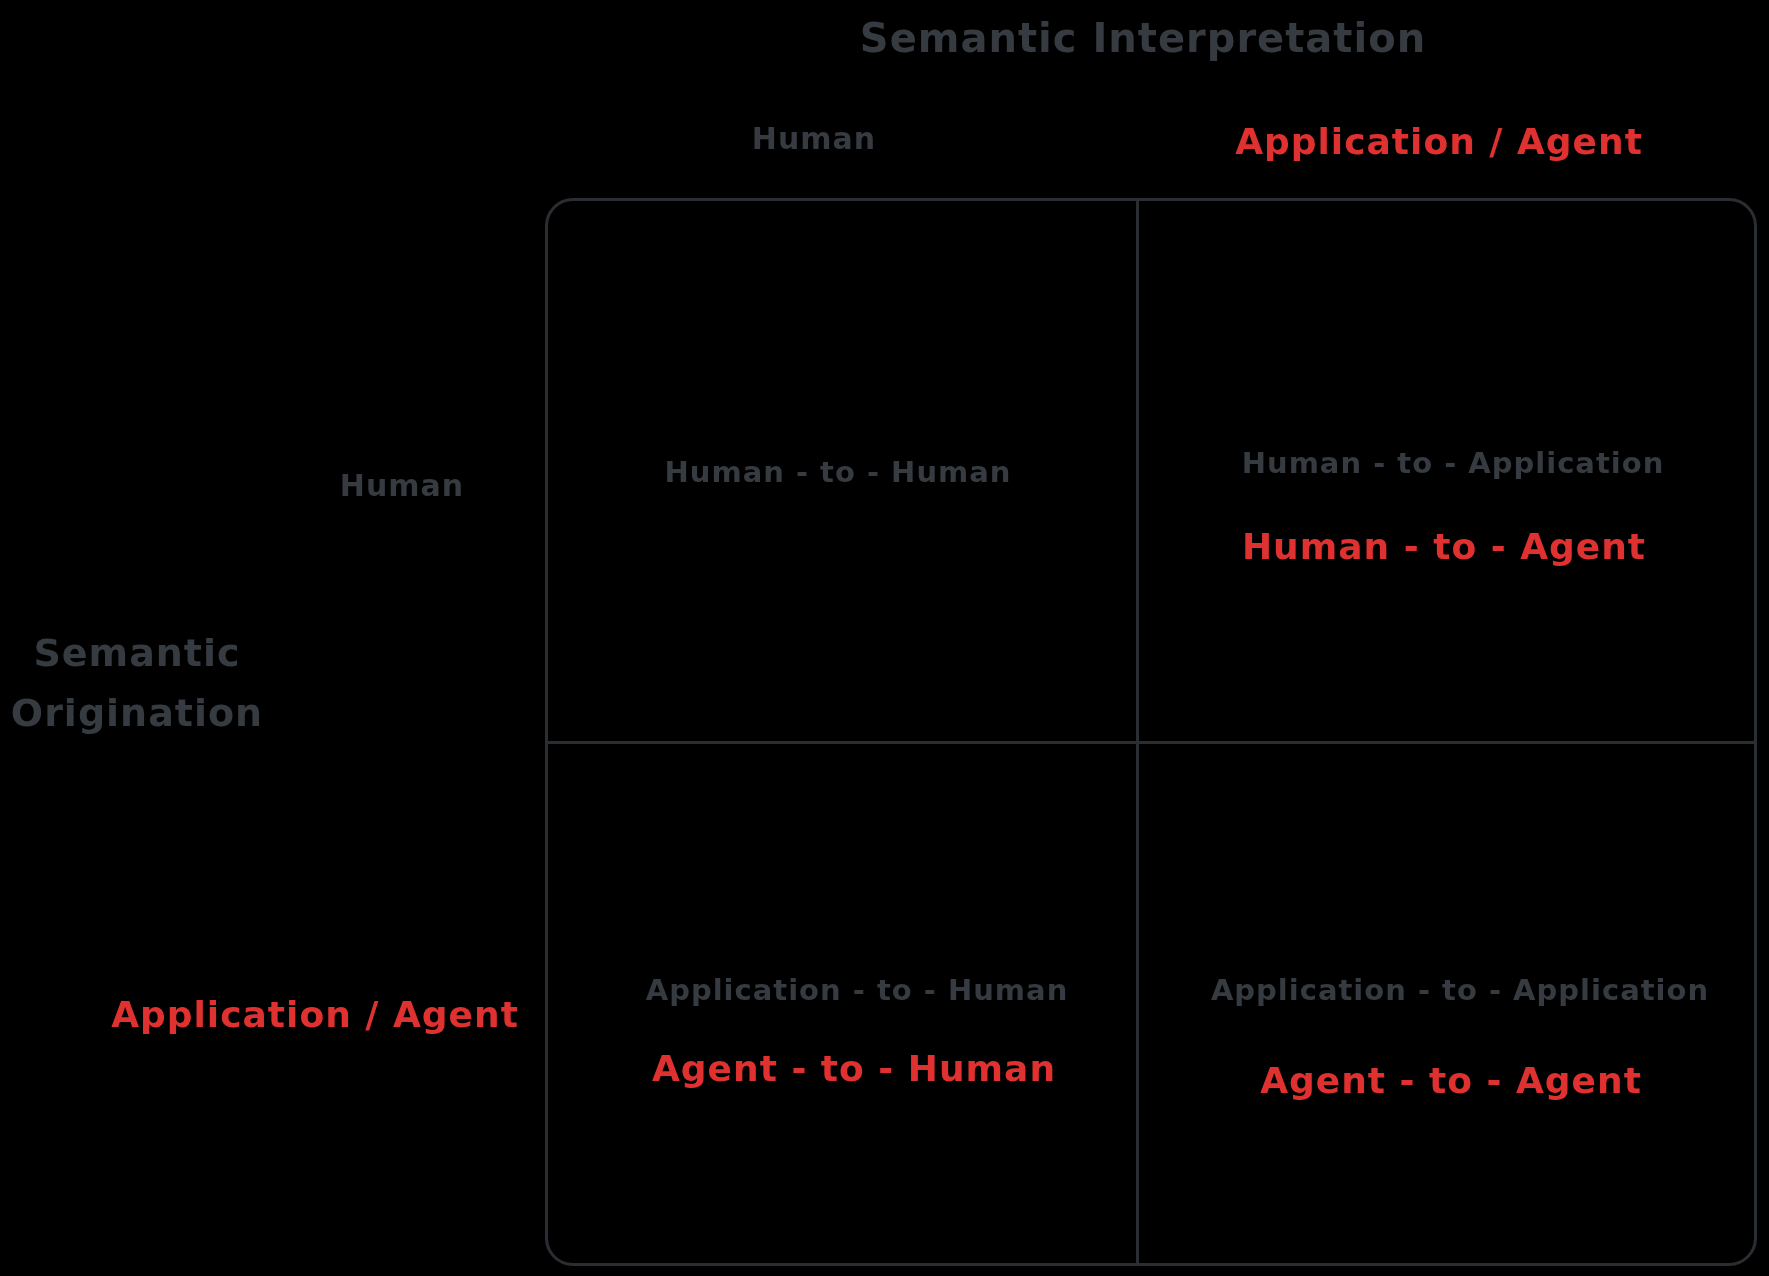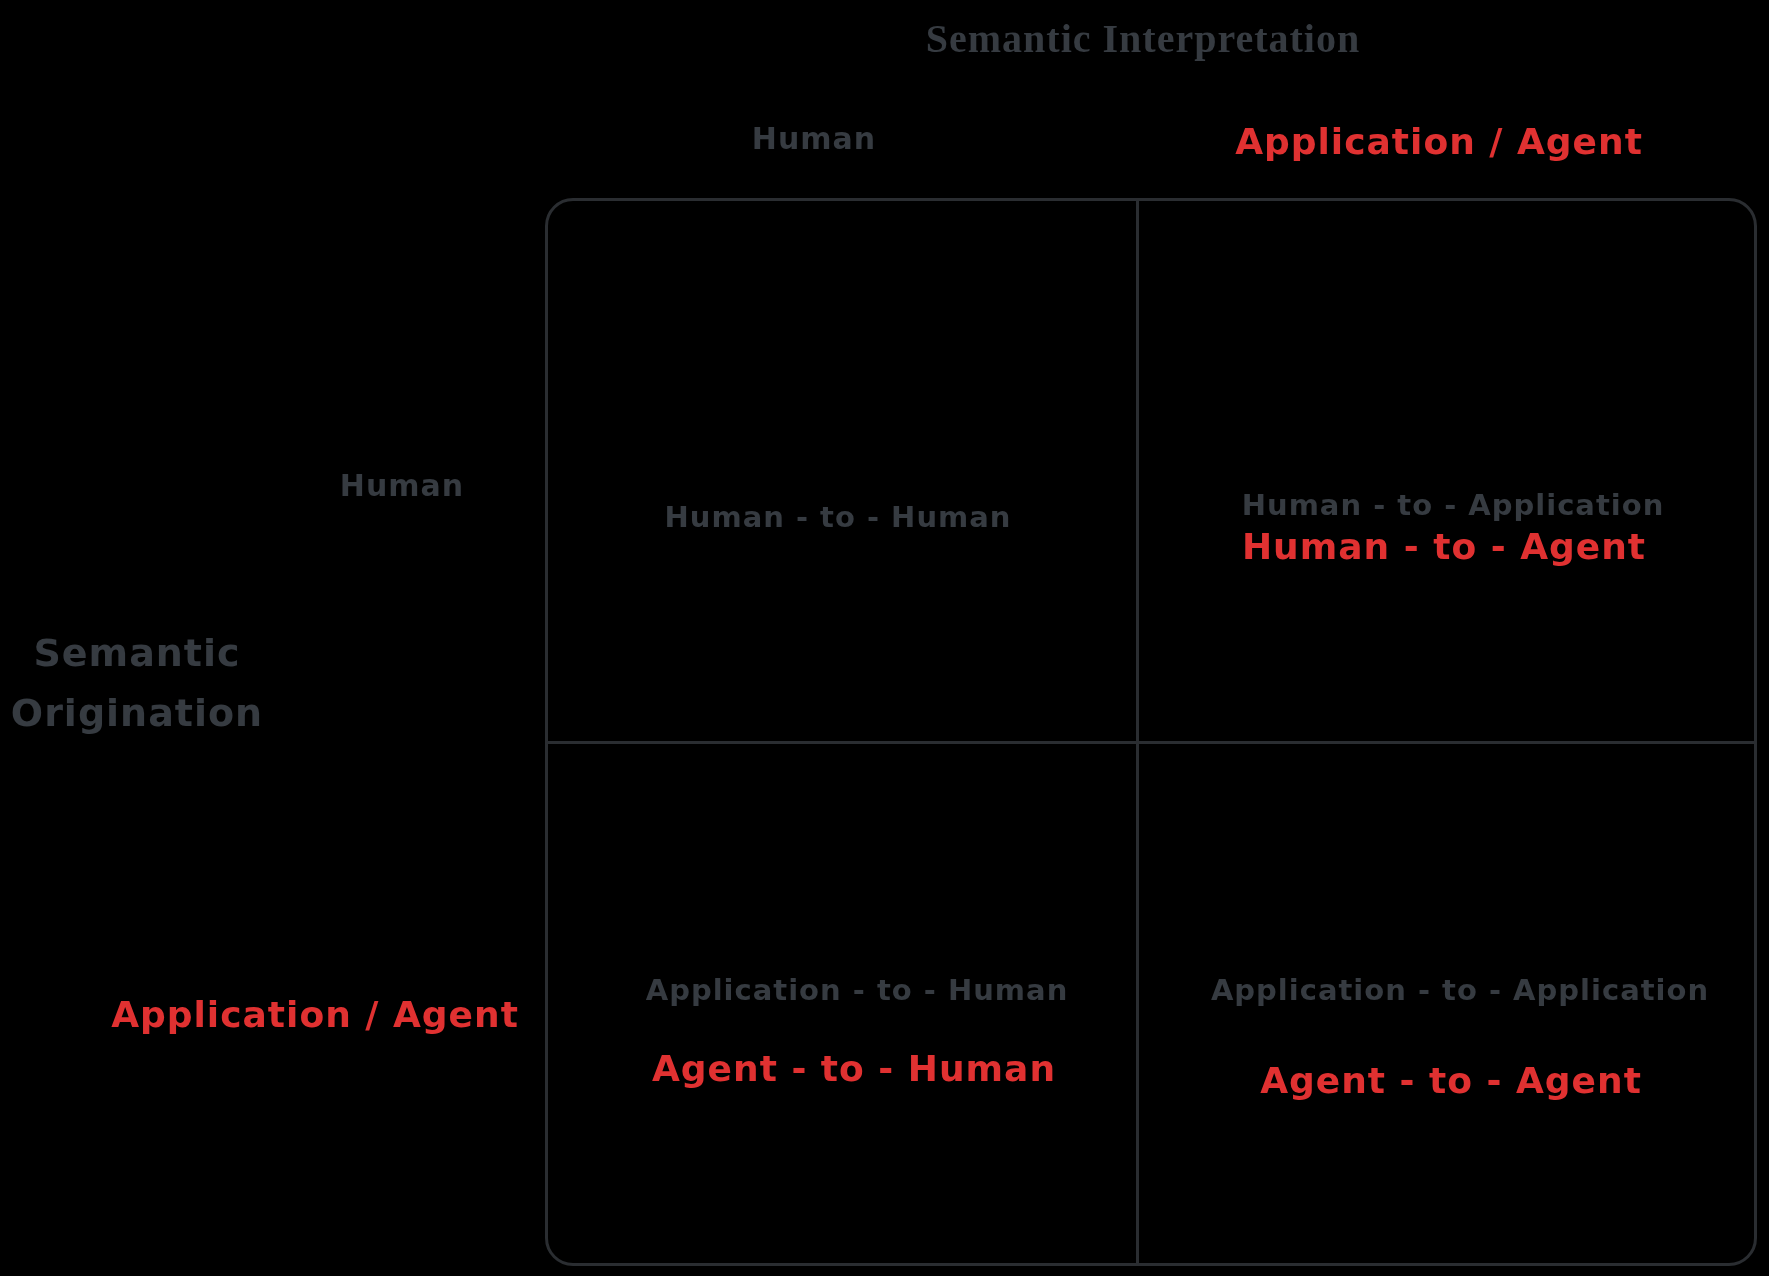--- a/index.html
+++ b/index.html
@@ -47,42 +47,42 @@
     position:absolute;
     left:545px;top:741px;width:1212px;height:3px;
     background:var(--line);
   }
 </style>
 </head>
 <body>
 
 <div class="stage">
 
-  <div class="center-abs muted diagram-title" style="left:1143px;top:38px;font-family:Liberation Serif, serif;">Semantic Interpretation</div>
+  <div class="center-abs muted diagram-title" style="left:1143px;top:38px;">Semantic Interpretation</div>
 
   <div class="center-abs muted axis-tick" style="left:814px;top:138px;">Human</div>
 
   <div class="center-abs accent axis-tick-accent" style="left:1439px;top:141px;">Application / Agent</div>
 
   <div class="center-abs muted axis-title" style="left:137px;top:683px;">
     <div>Semantic</div>
     <div>Origination</div>
   </div>
 
   <div class="center-abs muted axis-tick" style="left:402px;top:485px;">Human</div>
 
   <div class="center-abs accent axis-tick-accent" style="left:315px;top:1014px;">Application / Agent</div>
 
   <div class="matrix-border"></div>
   <div class="divider-v"></div>
   <div class="divider-h"></div>
 
-  <div class="center-abs muted quad-primary" style="left:838px;top:472px;margin-top:45px;">Human - to - Human</div>
+  <div class="center-abs muted quad-primary" style="left:838px;top:472px;">Human - to - Human</div>
 
-  <div class="center-abs muted quad-primary" style="left:1453px;top:463px;margin-top:42px;">Human - to - Application</div>
+  <div class="center-abs muted quad-primary" style="left:1453px;top:463px;">Human - to - Application</div>
   <div class="center-abs accent quad-secondary" style="left:1444px;top:546px;">Human - to - Agent</div>
 
   <div class="center-abs muted quad-primary" style="left:857px;top:990px;">Application - to - Human</div>
   <div class="center-abs accent quad-secondary" style="left:854px;top:1068px;">Agent - to - Human</div>
 
   <div class="center-abs muted quad-primary" style="left:1460px;top:990px;">Application - to - Application</div>
   <div class="center-abs accent quad-secondary" style="left:1451px;top:1068px;margin-top:12px;">Agent - to - Agent</div>
 
 </div>
 

